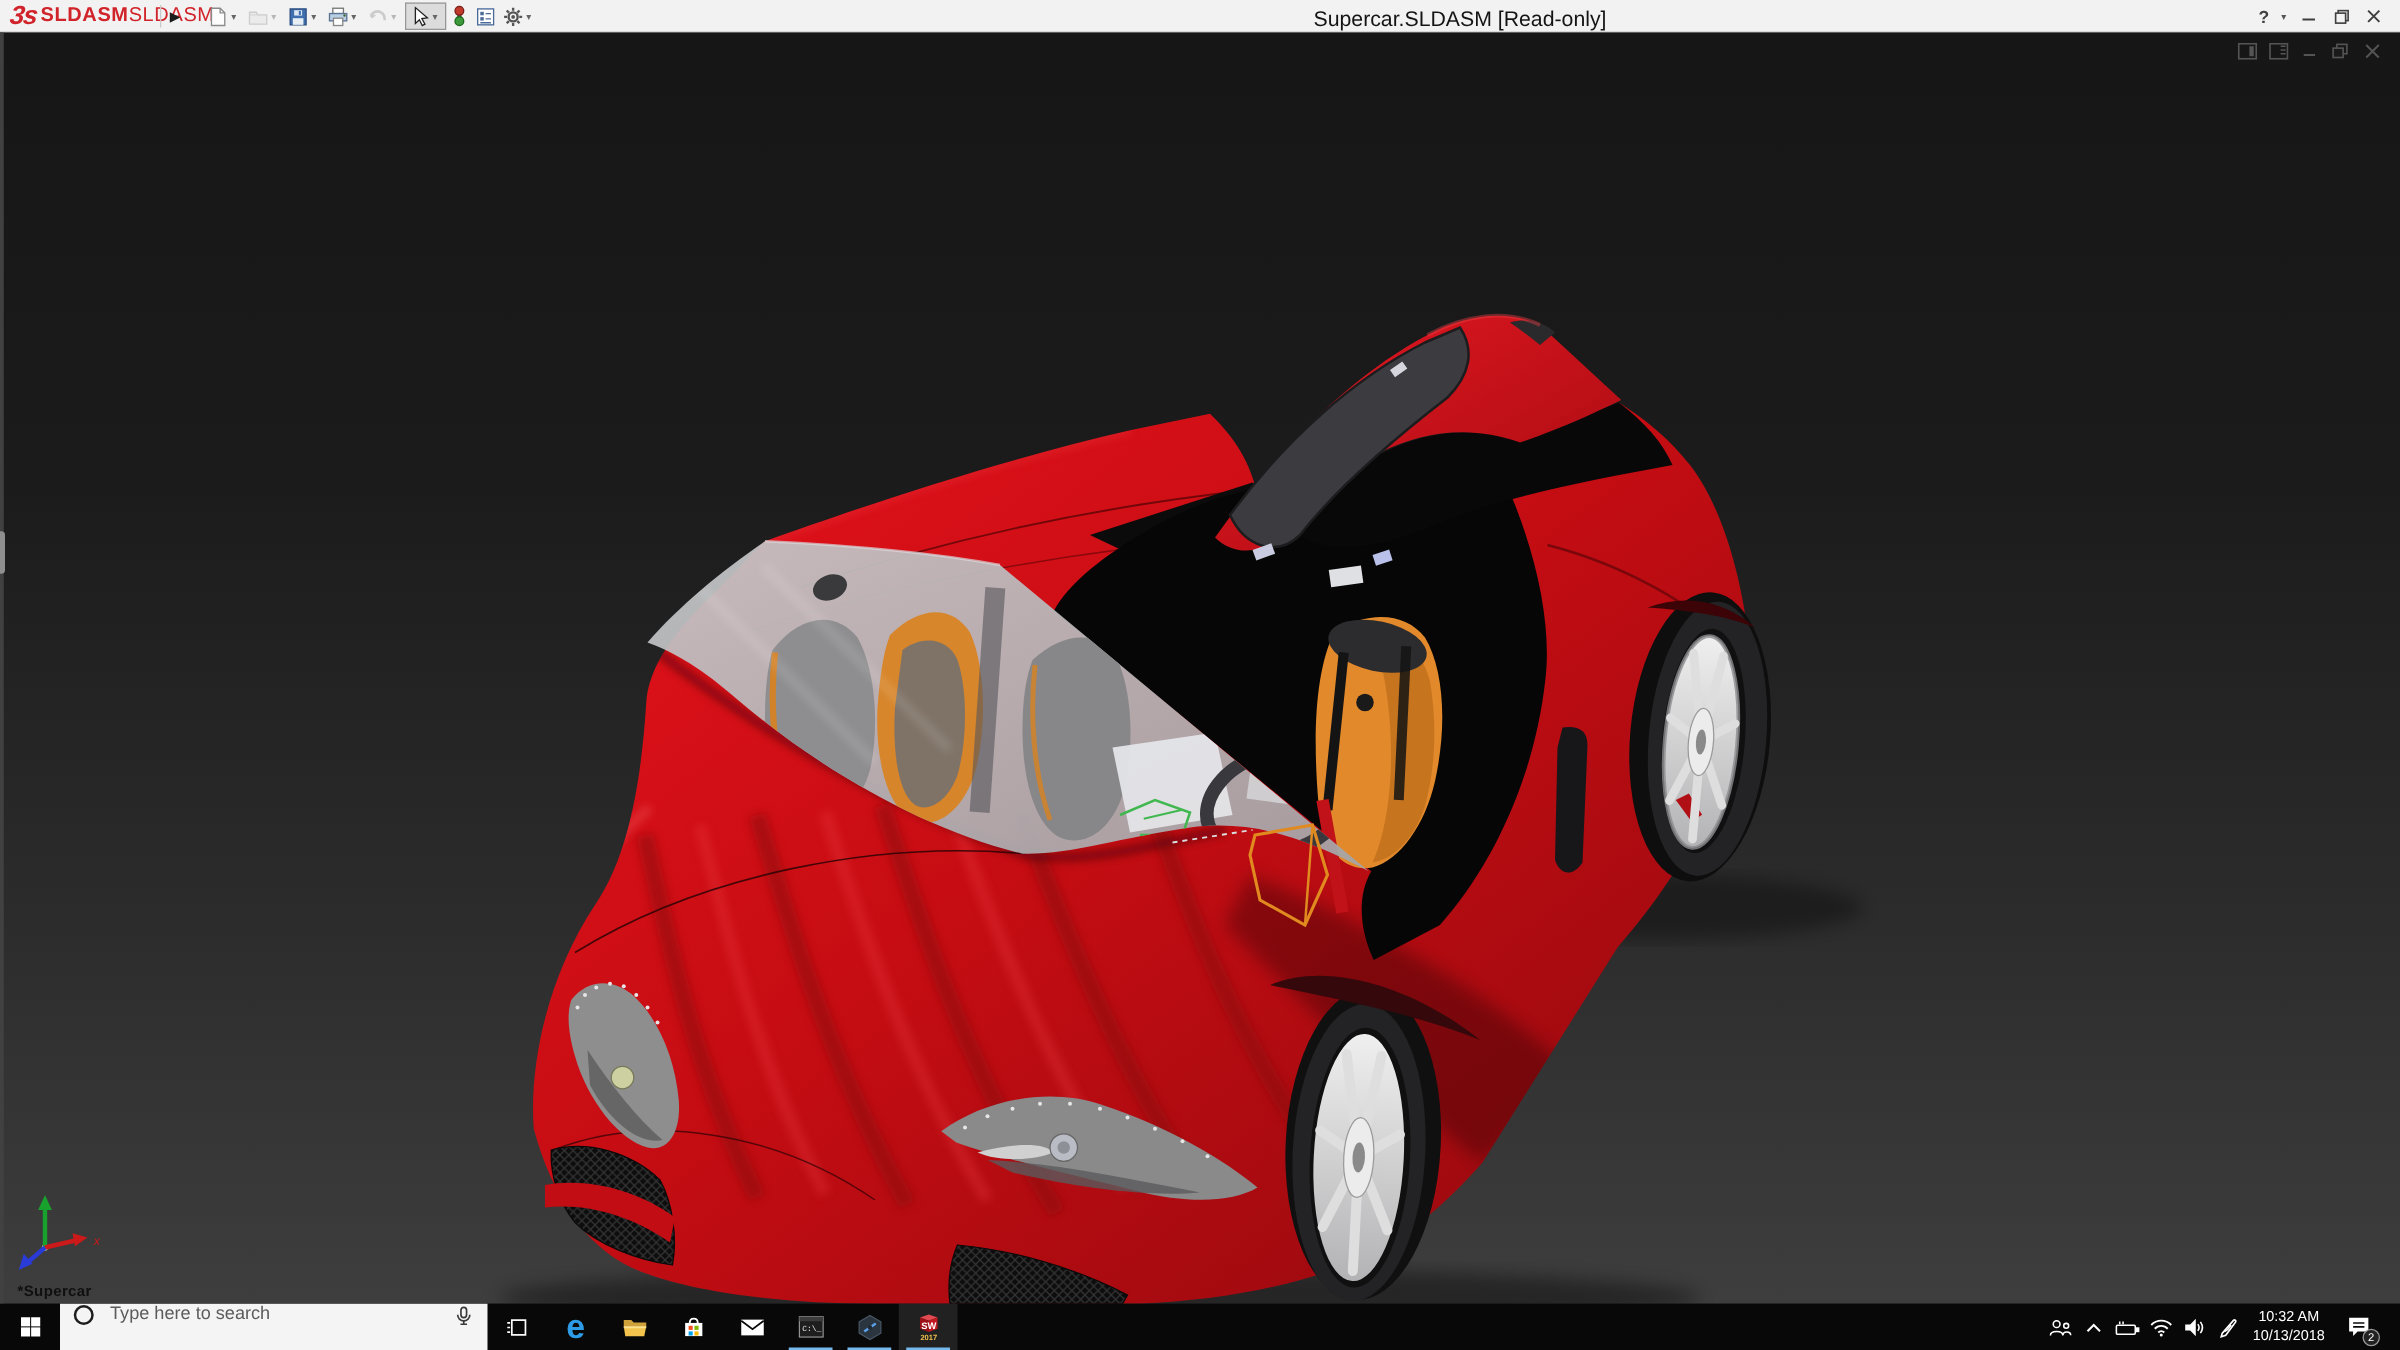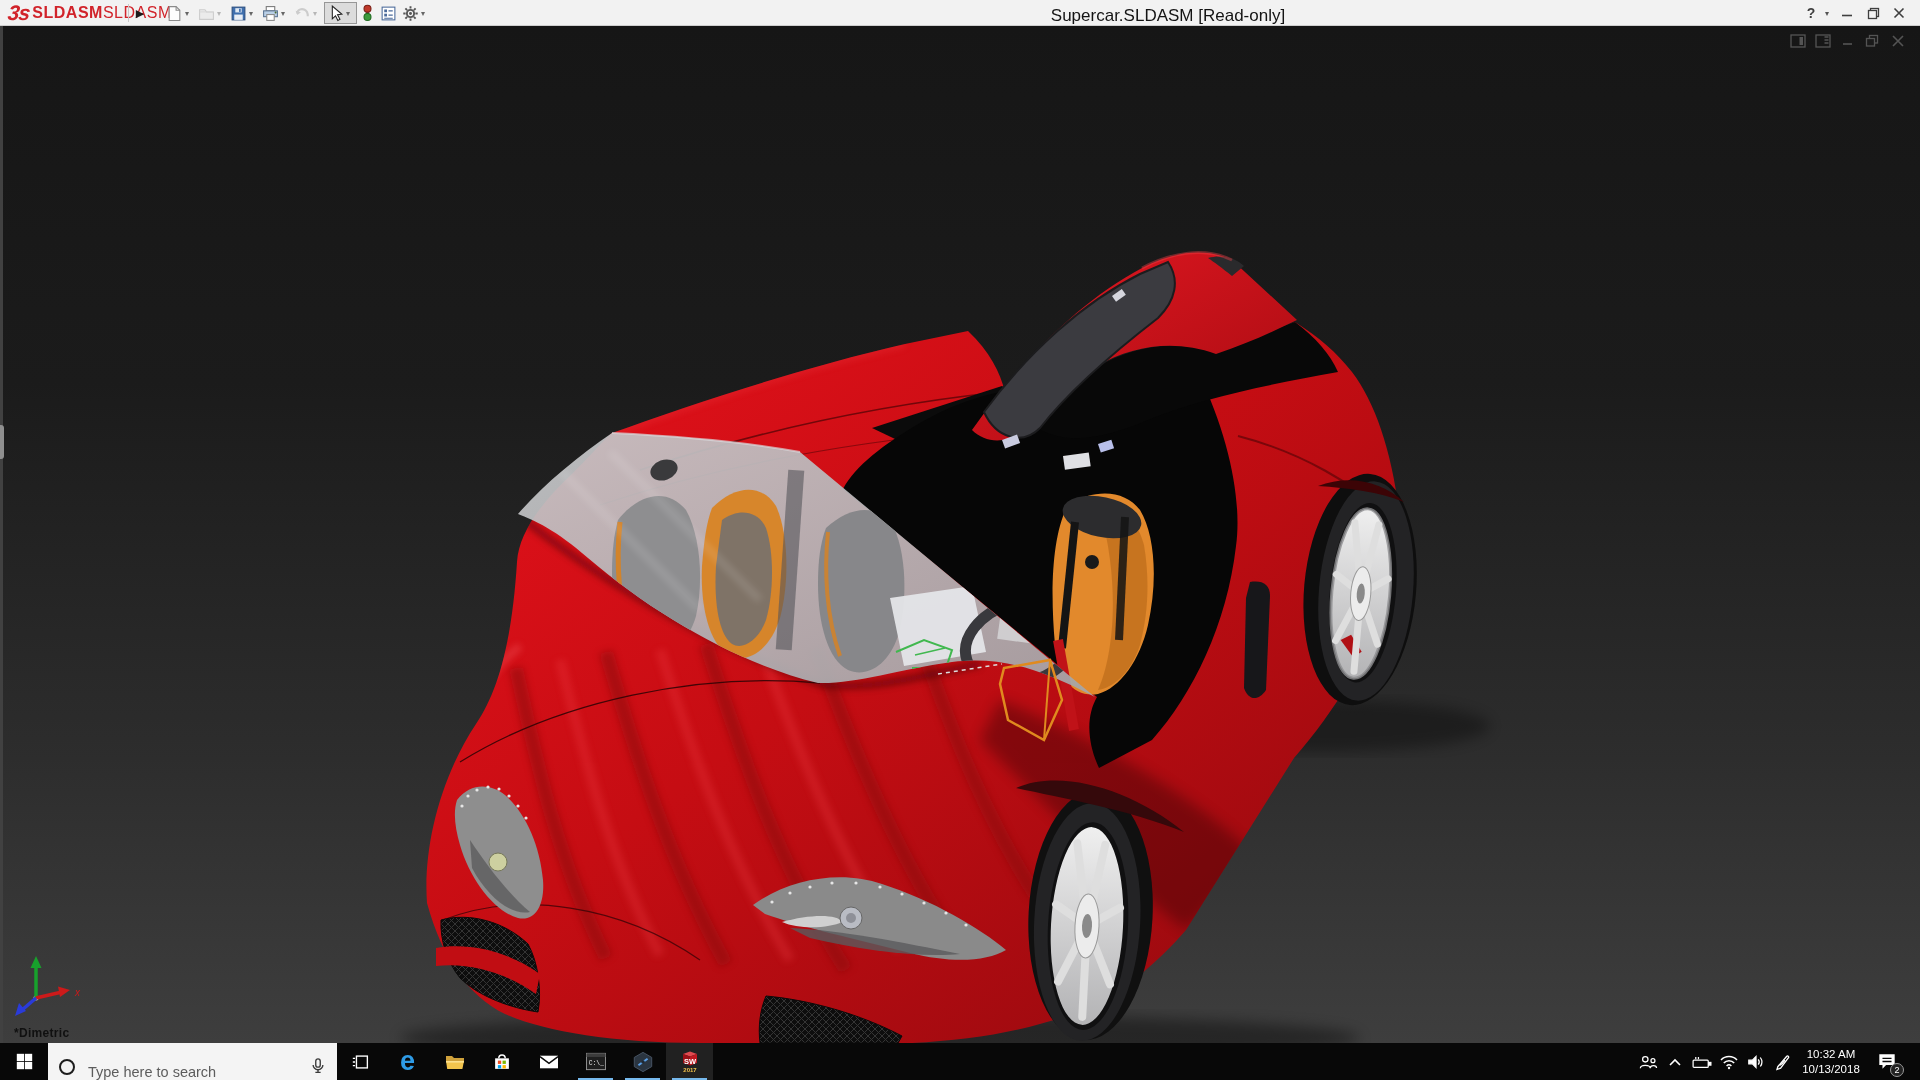--- a/index.html
+++ b/index.html
@@ -41,21 +41,21 @@
   .left-tab { position:absolute; top:399px; left:0; width:4px; height:34px; background:#8f8f8f;
               border-radius:0 3px 3px 0; }
   .orientation { position:absolute; left:14px; top:1000px; font-size:12px; color:#101010;
                  font-weight:bold; letter-spacing:.3px; }
   .triad { position:absolute; left:8px; top:926px; }
 
   
   .taskbar { position:absolute; bottom:0; left:0; width:1920px; height:37px; background:#080808;
              display:flex; align-items:stretch; }
   .start { width:48px; display:flex; align-items:center; justify-content:center; }
-  .search-box { width:289px; background:#f4f4f4; display:flex; align-items:flex-end; }
+  .search-box { width:342px; background:#f4f4f4; display:flex; align-items:flex-start; }
   .search-box .ring { margin-left:10px; }
   .search-box .ph { margin-left:12px; font-size:14.5px; color:#5c5c5c; flex:1; }
   .search-box .mic { margin-right:10px; }
   .apps { display:flex; }
   .app { width:47px; position:relative; display:flex; align-items:center; justify-content:center; }
   .app.running::after { content:""; position:absolute; bottom:0; left:6px; right:6px; height:2px;
                         background:#76b9ed; }
   .app.active-app { background:rgba(255,255,255,.10); }
   .edge-e { color:#2e9be6; font-size:27px; font-weight:bold; line-height:1; }
   .tray { position:absolute; right:12px; top:0; height:37px; display:flex; align-items:center; }
@@ -449,21 +449,21 @@
       <circle cx="28" cy="46" r="2.5" fill="#cfcfcf"></circle>
       <path d="M28 46 L28 14" stroke="#18a12c" stroke-width="3.5"></path>
       <path d="M28 4 L22.5 16 L33.5 16 Z" fill="#18a12c"></path>
       <path d="M28 46 L54 40" stroke="#cc1a1a" stroke-width="3.5"></path>
       <path d="M62 38 L50 34.5 L52 45 Z" fill="#cc1a1a"></path>
       <text x="67" y="44" font-size="10" fill="#cc1a1a" font-style="italic">x</text>
       <path d="M28 46 L14 58" stroke="#2a3bd8" stroke-width="3.5"></path>
       <path d="M7 64 L18 59 L11 51 Z" fill="#2a3bd8"></path>
     </svg>
 
-    <div class="orientation">*Dimetric</div>
+    <div class="orientation">*Supercar</div>
   </div>
 
   <div class="taskbar">
     <div class="start">
       <svg width="17" height="17" viewBox="0 0 21 21">
         <rect x="1" y="1" width="9" height="9" fill="#fff"></rect>
           <rect x="11" y="1" width="9" height="9" fill="#fff"></rect>
         <rect x="1" y="11" width="9" height="9" fill="#fff"></rect>
           <rect x="11" y="11" width="9" height="9" fill="#fff"></rect>
       </svg>

